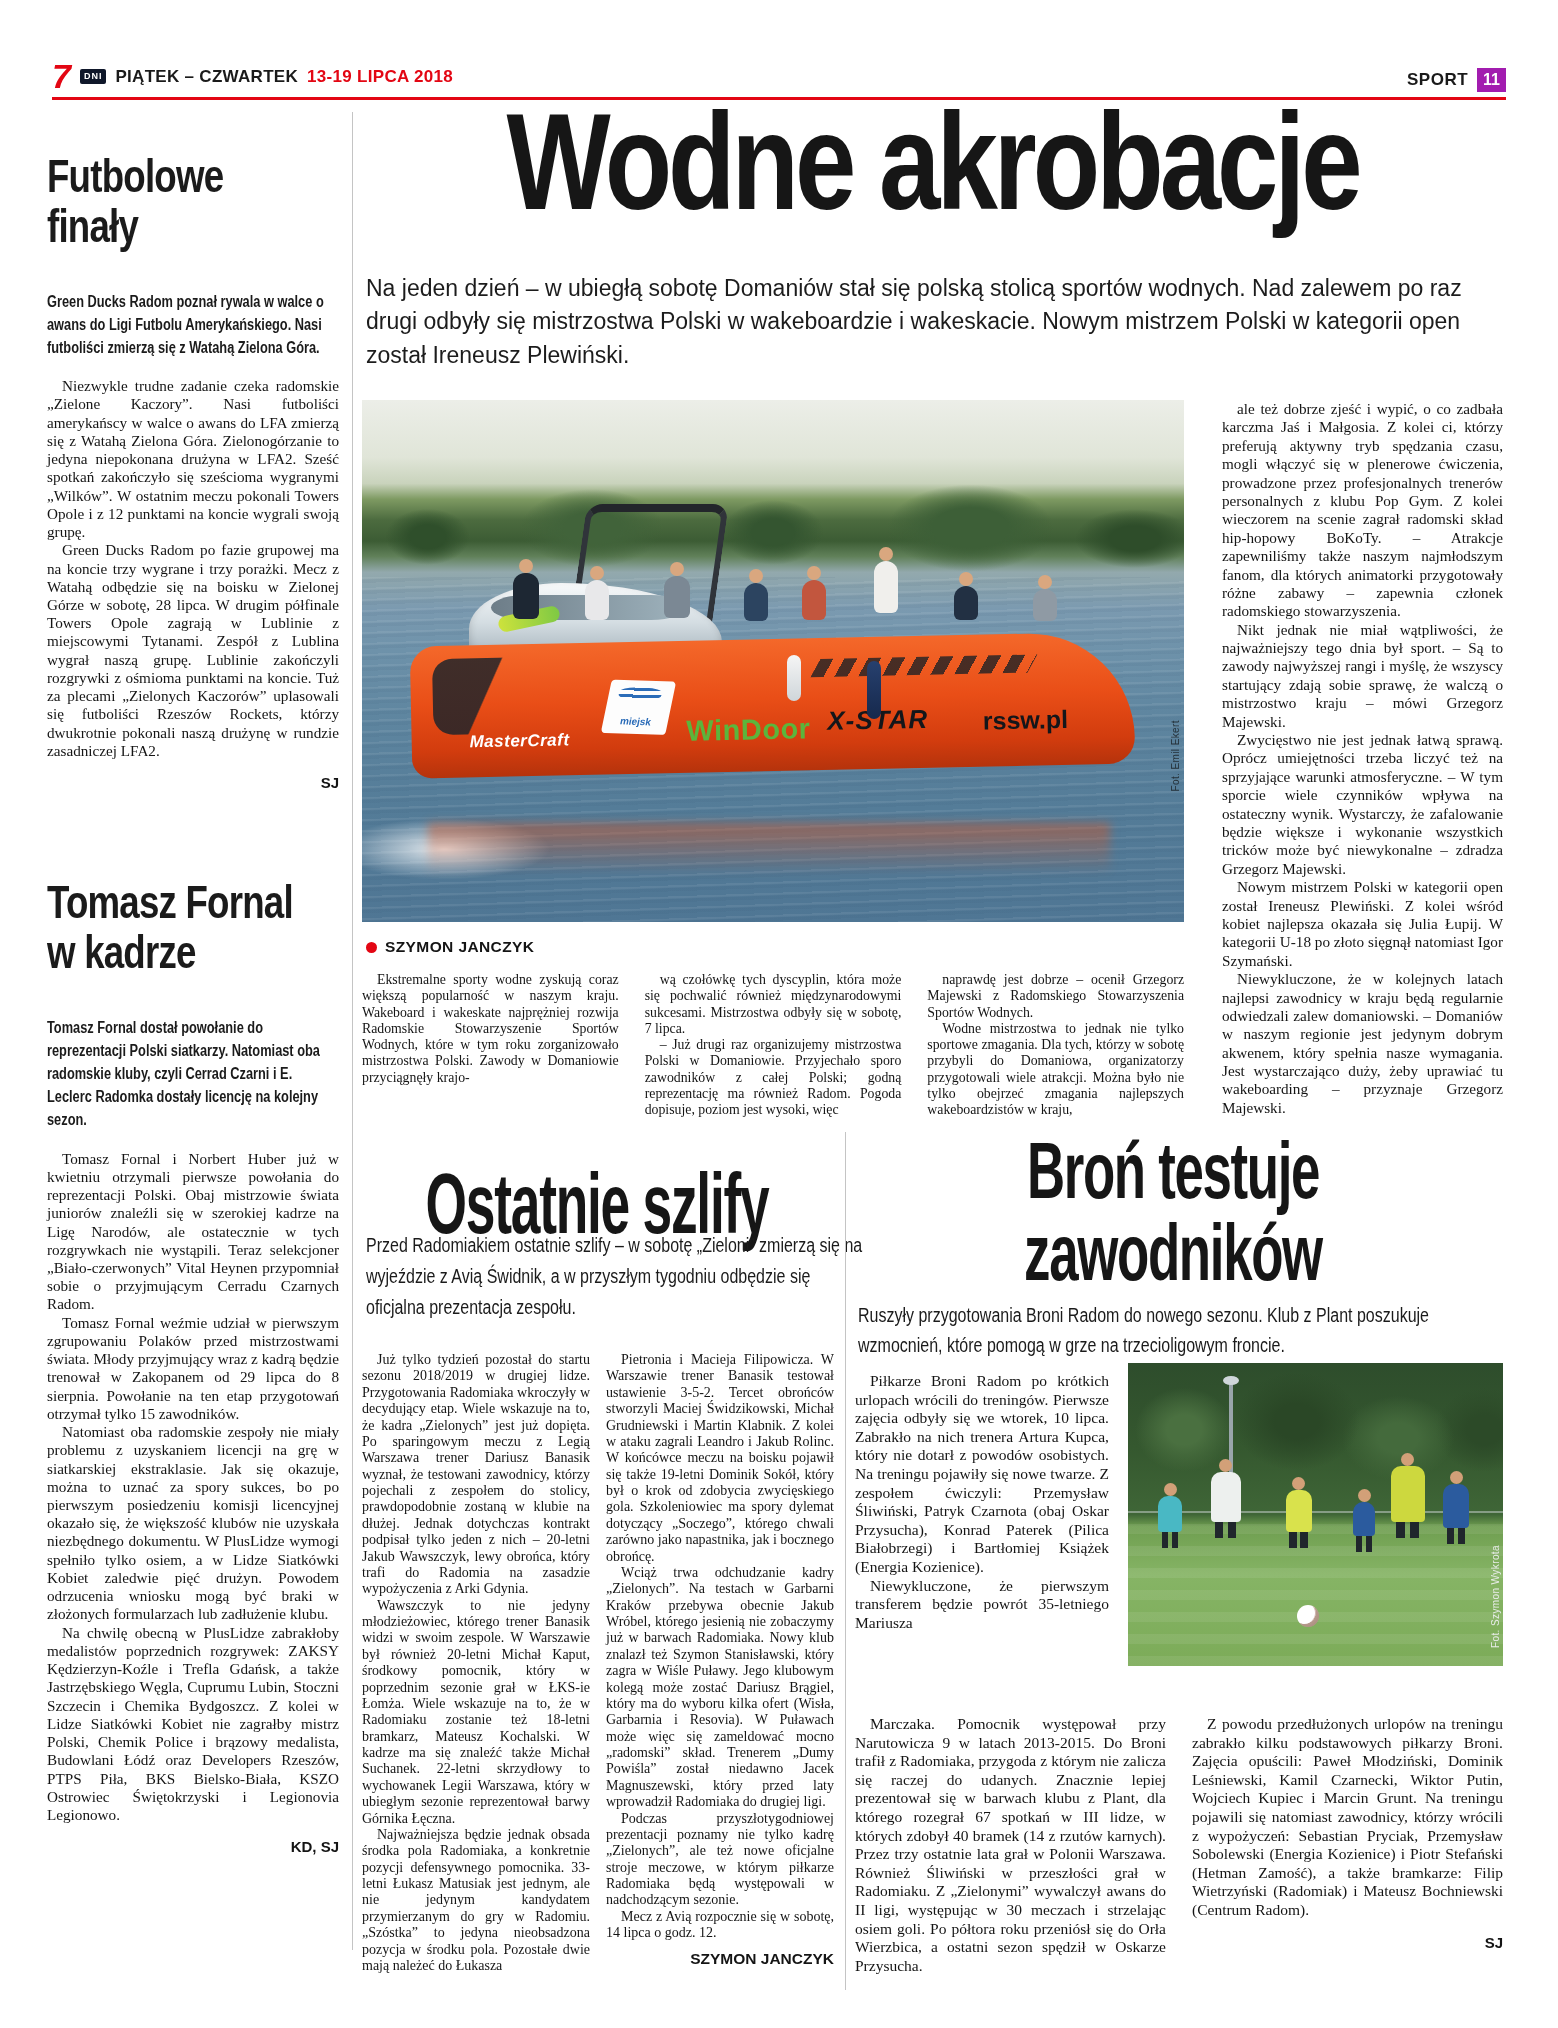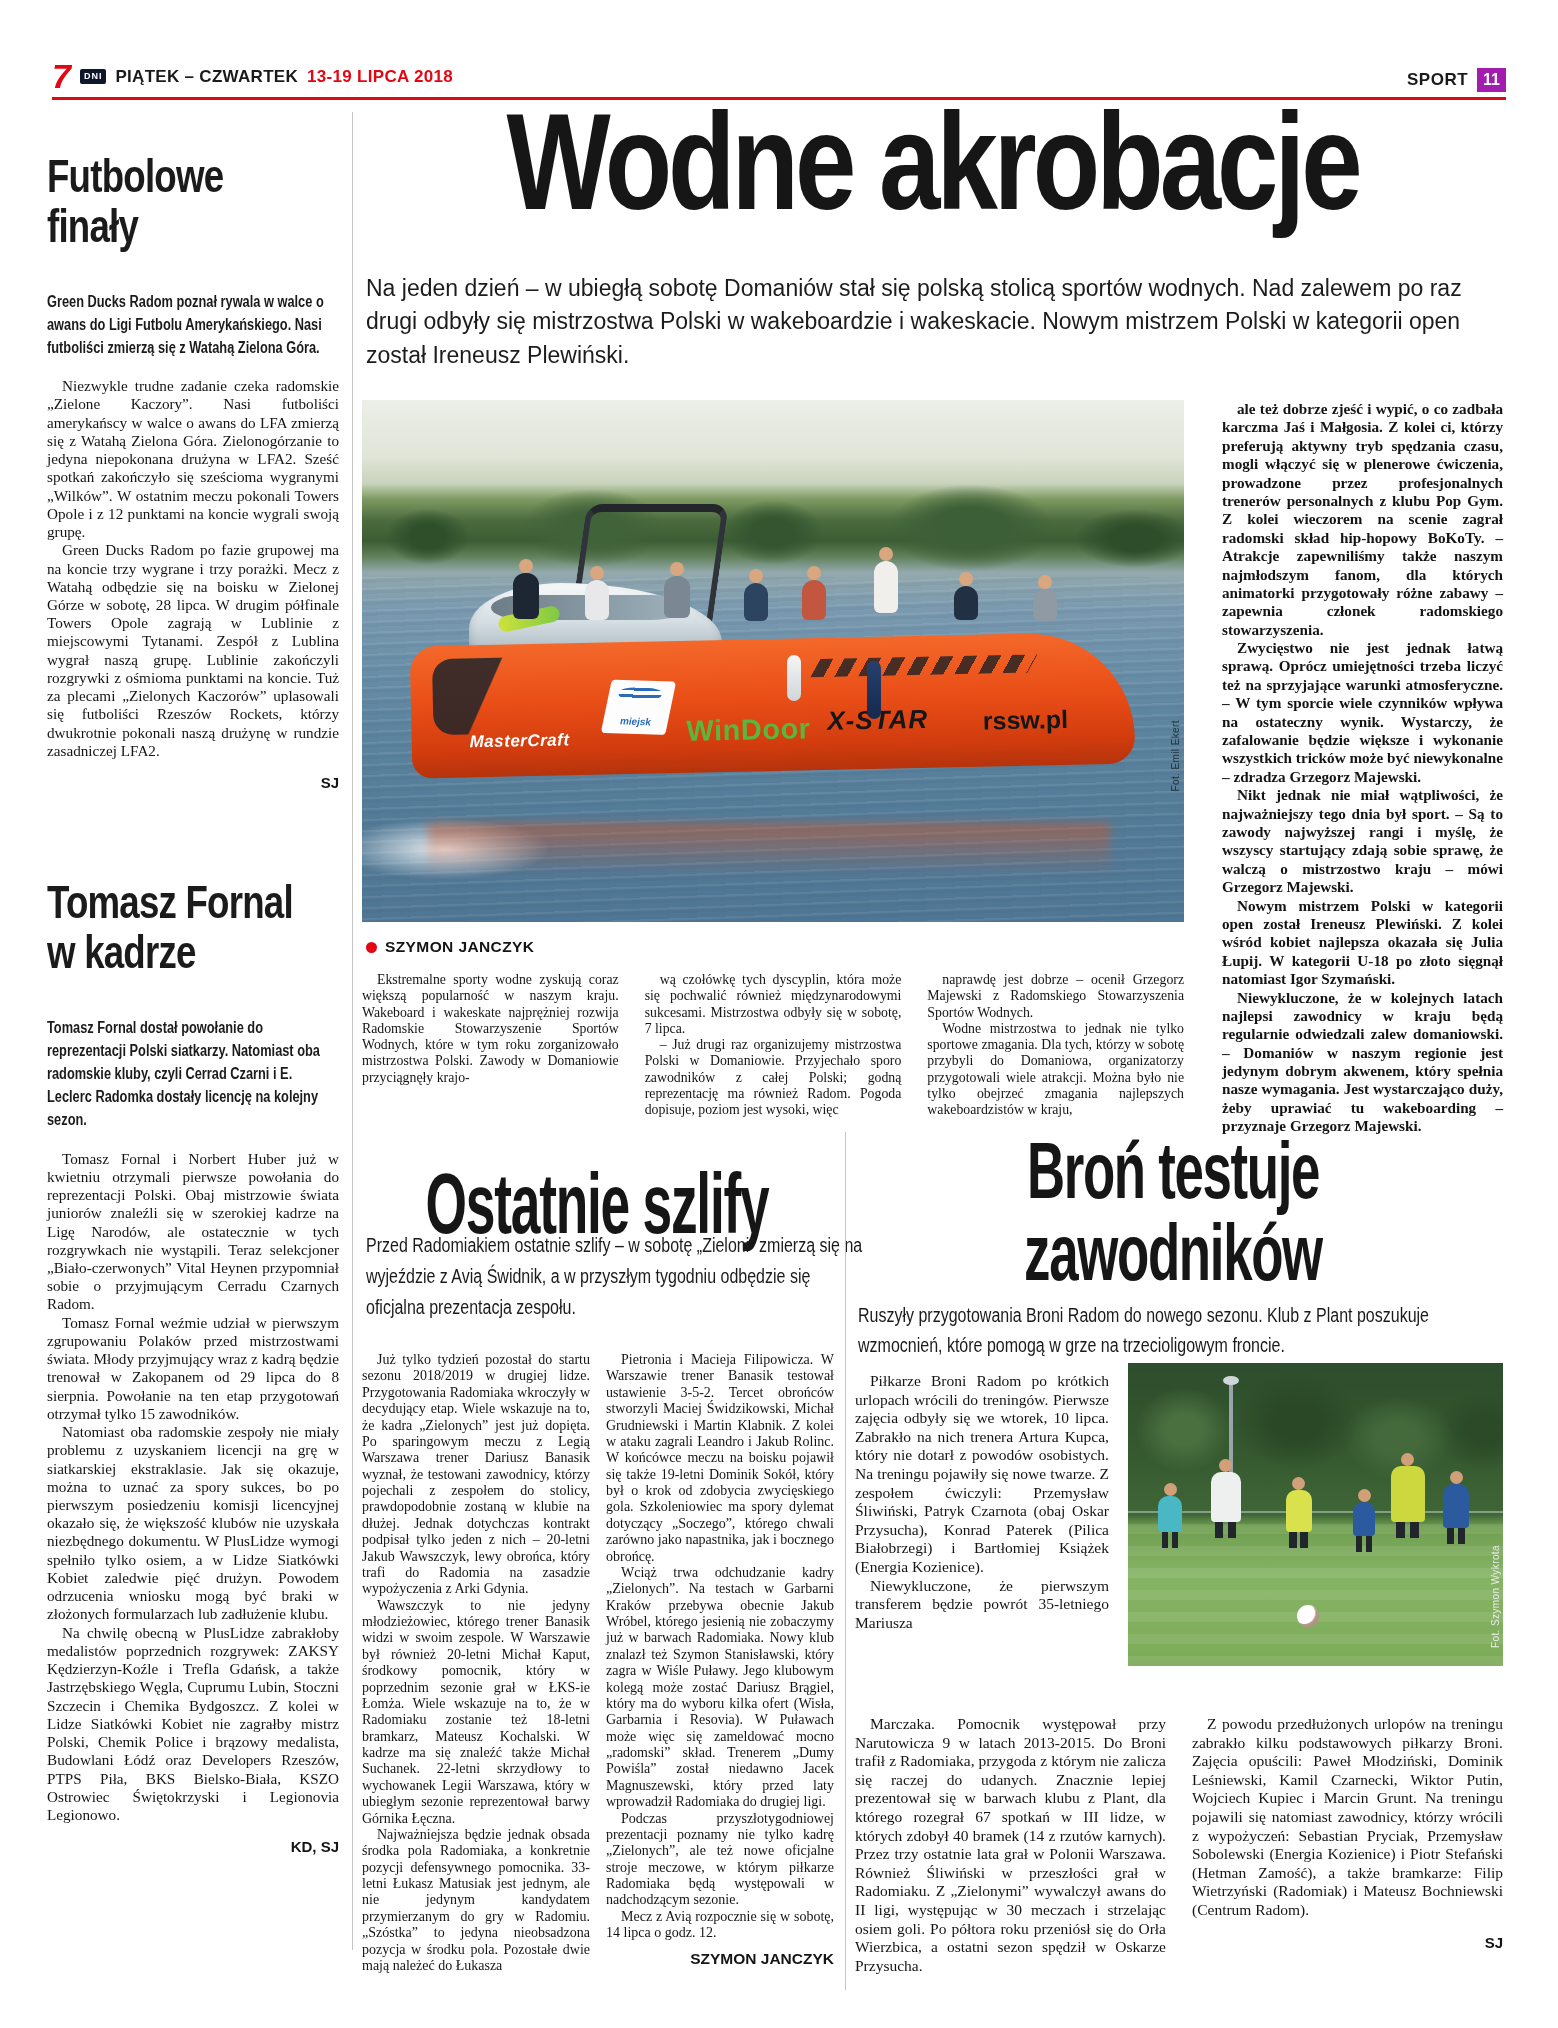--- a/index.html
+++ b/index.html
@@ -40,21 +40,21 @@
   .rail-body p{font-size:15.2px;line-height:1.2;}
 
   
   .main-title-wrap{position:absolute;left:362px;top:96px;width:1140px;height:140px;}
   .main-title{width:1425px;margin-left:-142px;transform:scaleX(.8);transform-origin:center top;
               font:700 138px/0.95 "Liberation Sans",sans-serif;letter-spacing:-5px;color:#161616;text-align:center;}
   .main-lead{position:absolute;left:366px;top:272px;width:1130px;
              font:400 23px/1.45 "Liberation Sans",sans-serif;color:#1c1c1c;text-align:left;text-indent:0;}
 
   .right-col{position:absolute;left:1222px;top:400px;width:281px;}
-  .right-col p{font-size:15.2px;line-height:1.21;font-weight:bold;}
+  .right-col p{font-size:15.2px;line-height:1.21;}
 
   .byline-main{position:absolute;left:366px;top:938px;}
   .wake-cols{position:absolute;left:362px;top:972px;width:822px;display:flex;gap:26px;}
   .wake-cols .col{flex:1;}
   .wake-cols p{font-size:13.8px;line-height:1.18;}
 
   
   .szlify-title-wrap{position:absolute;left:362px;top:1160px;width:470px;height:92px;}
   .szlify-title{width:758px;margin-left:-144px;transform:scaleX(.62);transform-origin:center top;
                 font:700 86px/1 "Liberation Sans",sans-serif;letter-spacing:-2px;text-align:center;color:#161616;}
@@ -248,22 +248,22 @@
       <div class="fender" style="left:52%;top:48%;"></div>
       <div class="fender blue" style="left:63%;top:50%;"></div>
     </div>
     <div class="splash"></div>
     <div class="refl"></div>
     <div class="credit">Fot. Emil Ekert</div>
   </div>
 
   <div class="right-col">
       <p>ale też dobrze zjeść i wypić, o co zadbała karczma Jaś i Małgosia. Z kolei ci, którzy preferują aktywny tryb spędzania czasu, mogli włączyć się w plenerowe ćwiczenia, prowadzone przez profesjonalnych trenerów personalnych z klubu Pop Gym. Z kolei wieczorem na scenie zagrał radomski skład hip-hopowy BoKoTy. – Atrakcje zapewniliśmy także naszym najmłodszym fanom, dla których animatorki przygotowały różne zabawy – zapewnia członek radomskiego stowarzyszenia.</p>
+      <p>Nikt jednak nie miał wątpliwości, że najważniejszy tego dnia był sport. – Są to zawody najwyższej rangi i myślę, że wszyscy startujący zdają sobie sprawę, że walczą o mistrzostwo kraju – mówi Grzegorz Majewski.</p>
       <p>Zwycięstwo nie jest jednak łatwą sprawą. Oprócz umiejętności trzeba liczyć też na sprzyjające warunki atmosferyczne. – W tym sporcie wiele czynników wpływa na ostateczny wynik. Wystarczy, że zafalowanie będzie większe i wykonanie wszystkich tricków może być niewykonalne – zdradza Grzegorz Majewski.</p>
-      <p>Nikt jednak nie miał wątpliwości, że najważniejszy tego dnia był sport. – Są to zawody najwyższej rangi i myślę, że wszyscy startujący zdają sobie sprawę, że walczą o mistrzostwo kraju – mówi Grzegorz Majewski.</p>
       <p>Nowym mistrzem Polski w kategorii open został Ireneusz Plewiński. Z kolei wśród kobiet najlepsza okazała się Julia Łupij. W kategorii U-18 po złoto sięgnął natomiast Igor Szymański.</p>
       <p>Niewykluczone, że w kolejnych latach najlepsi zawodnicy w kraju będą regularnie odwiedzali zalew domaniowski. – Domaniów w naszym regionie jest jedynym dobrym akwenem, który spełnia nasze wymagania. Jest wystarczająco duży, żeby uprawiać tu wakeboarding – przyznaje Grzegorz Majewski.</p>
     </div>
 
   <div class="byline byline-main">
     <span class="dot"></span>
     <span>SZYMON JANCZYK</span>
   </div>
   <div class="wake-cols">
     <div class="col">

